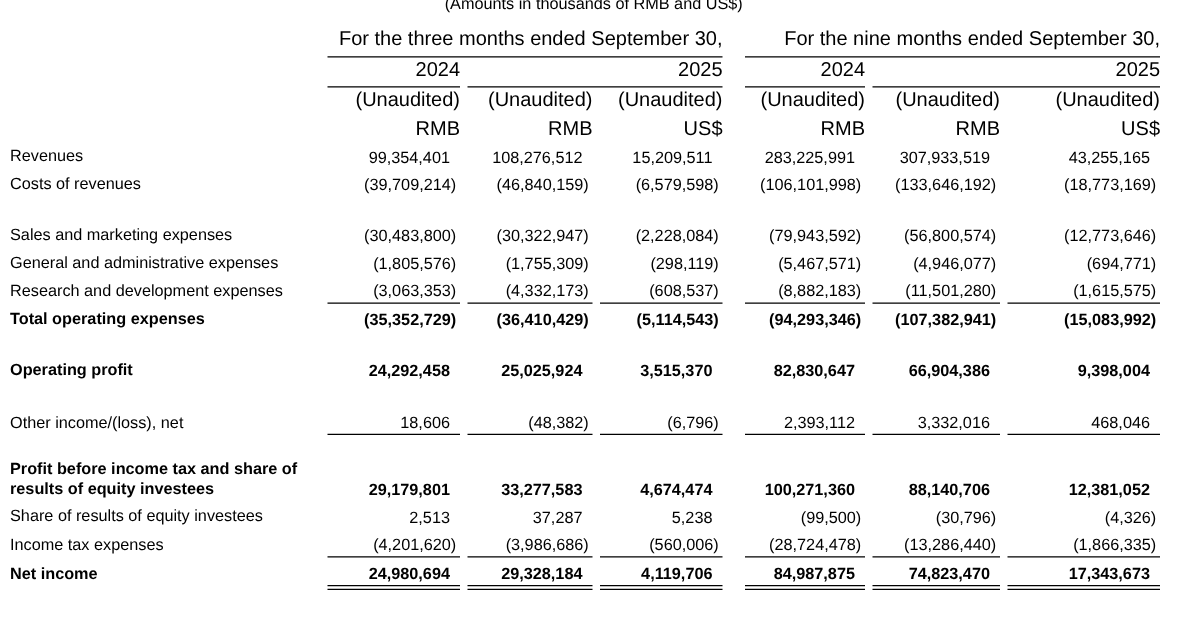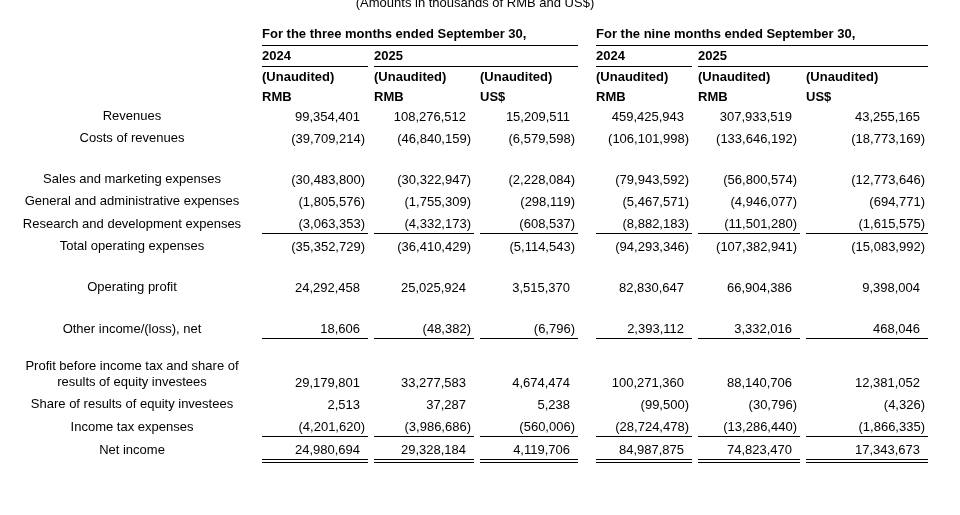--- a/index.html
+++ b/index.html
@@ -34,23 +34,23 @@
   col.c-lbl { width: 248px; }
   col.c-1 { width: 106px; }
   col.c-2 { width: 100px; }
   col.c-3 { width: 98px; }
   col.c-gap { width: 6px; }
   col.c-4 { width: 96px; }
   col.c-5 { width: 102px; }
   col.c-6 { width: 122px; }
 
   th {
-    font-weight: bold;
-    font-size: 13px;
-    text-align: left;
+    font-weight: normal;
+    font-size: 16px;
+    text-align: right;
     padding: 0;
   }
   th.grp {
     border-bottom: 1.5px solid #000;
     padding-bottom: 4px;
     white-space: nowrap;
     height: 18px;
     vertical-align: bottom;
   }
   th.yr {
@@ -69,32 +69,31 @@
     height: 15px;
     vertical-align: bottom;
     white-space: nowrap;
   }
   td { padding: 0; }
   td.lbl {
     font-size: 13px;
     line-height: 16px;
     vertical-align: bottom;
     padding-bottom: 2px;
-    text-align: center;
   }
   td.num {
     font-size: 13px;
     text-align: right;
     vertical-align: bottom;
     height: 20px;
     padding: 0 3px 2px 0;
     white-space: nowrap;
   }
   td.num.pos { padding-right: 8px; } 
-  tr.bold td { font-weight: normal; }
+  tr.bold td { font-weight: bold; }
   td.rb { border-bottom: 1.5px solid #000; }
   tr.spacer-row td { height: 19px; }
   tr.dblrule-row td { height: 2px; }
 </style>
 </head>
 <body>
 
 <div class="page">
 
   <div class="subtitle">(Amounts in thousands of RMB and US$)</div>
@@ -146,21 +145,21 @@
         <th class="cur">US$</th>
       </tr>
     </thead>
     <tbody id="table-body">
         <tr>
     <td class="lbl">Revenues</td>
     <td class="num pos">99,354,401</td>
     <td class="num pos">108,276,512</td>
     <td class="num pos">15,209,511</td>
     <td></td>
-    <td class="num pos">459,425,943</td>
+    <td class="num pos">283,225,991</td>
     <td class="num pos">307,933,519</td>
     <td class="num pos">43,255,165</td>
   </tr>
         <tr>
     <td class="lbl">Costs of revenues</td>
     <td class="num">(39,709,214)</td>
     <td class="num">(46,840,159)</td>
     <td class="num">(6,579,598)</td>
     <td></td>
     <td class="num">(106,101,998)</td>

